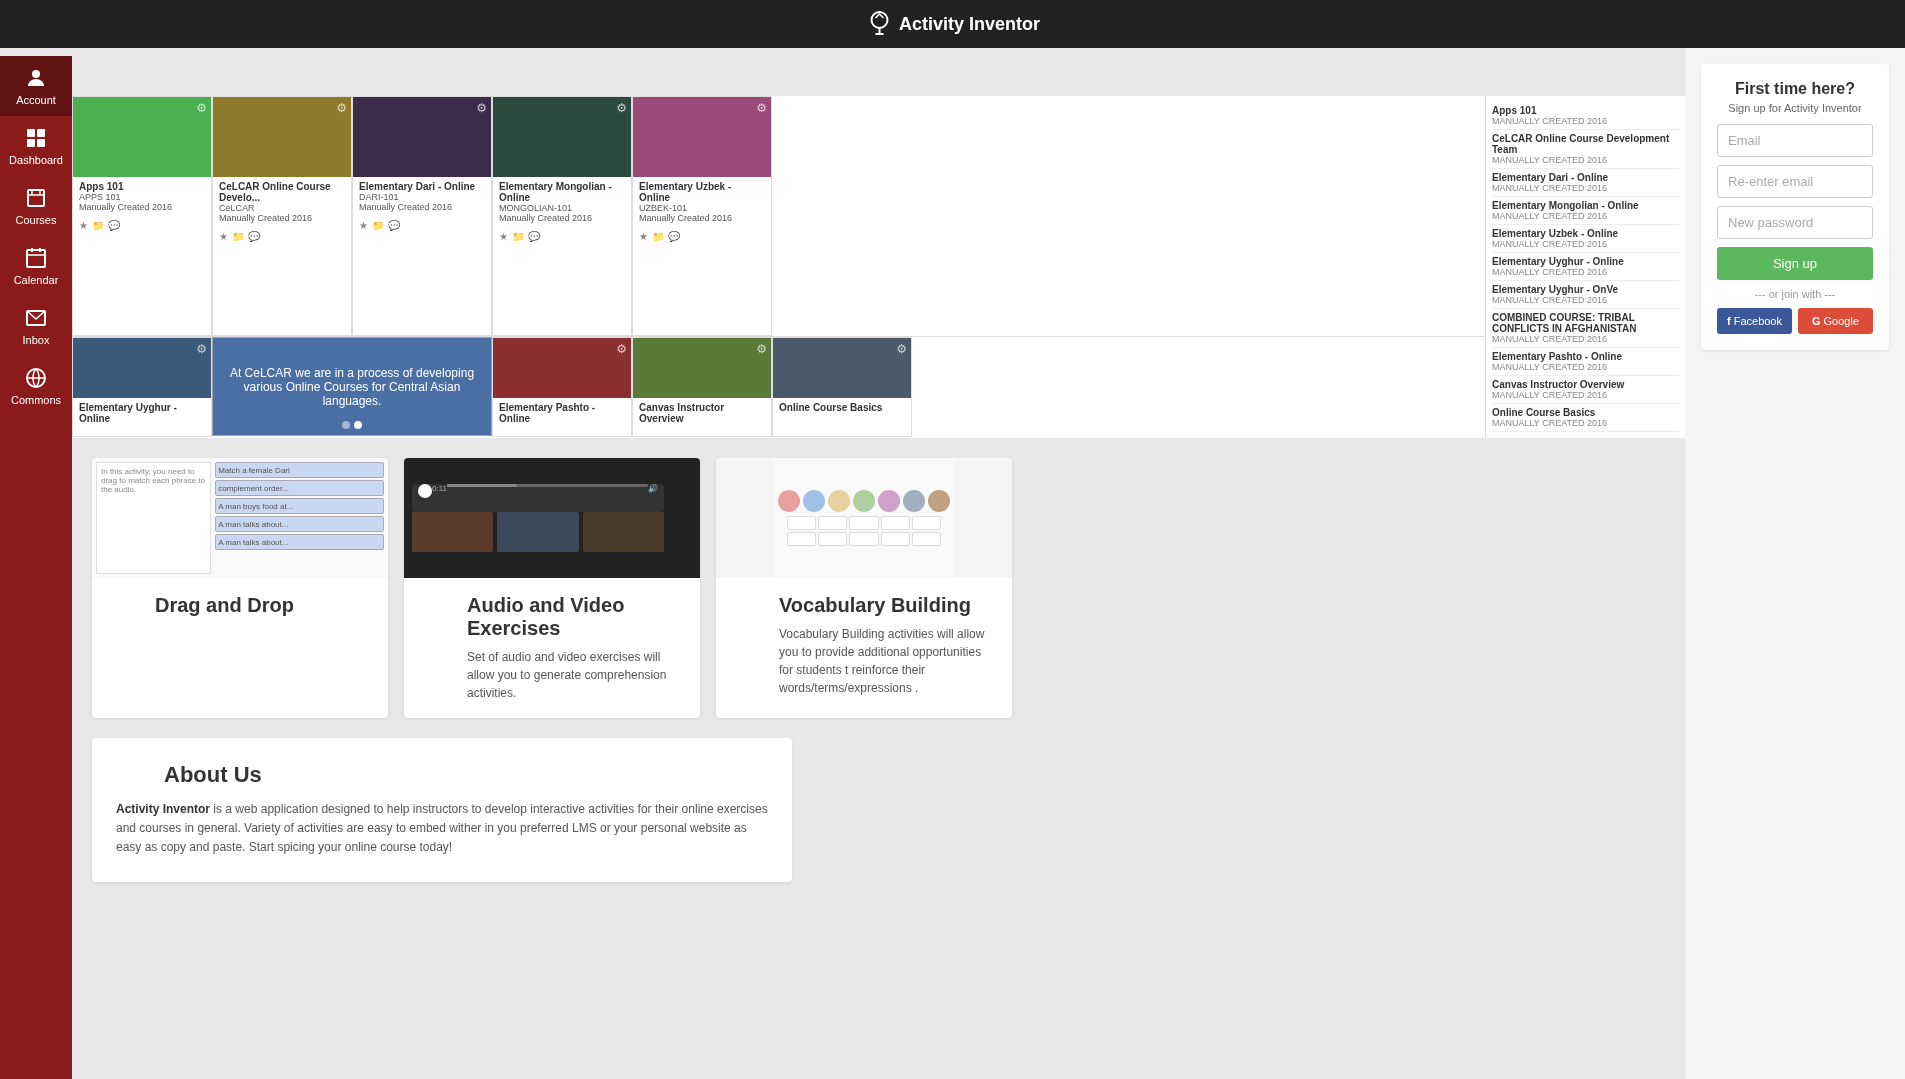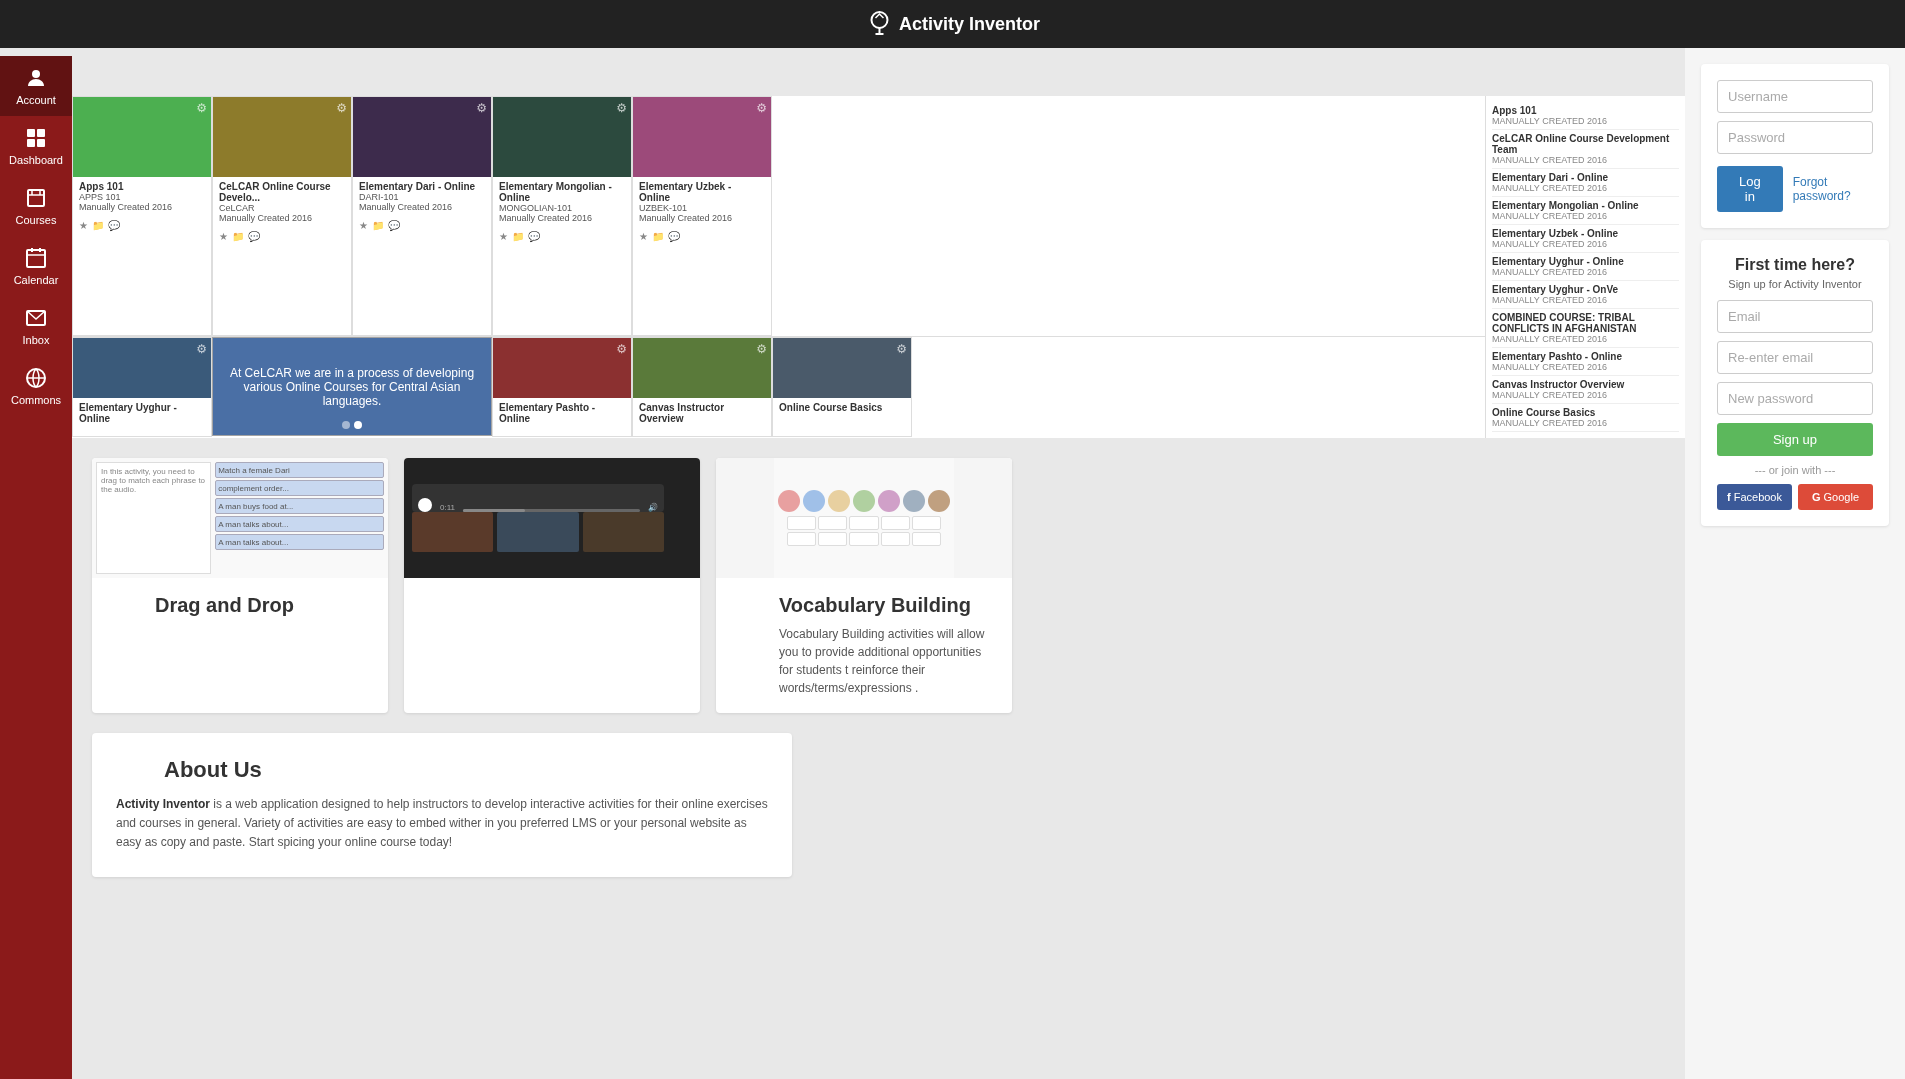--- a/index.html
+++ b/index.html
@@ -371,23 +371,23 @@
       padding-left: 2px;
       display: flex;
       align-items: center;
     }
     .audio-player-bar {
       background: #333;
       border-radius: 4px;
       width: 90%;
       height: 28px;
       display: flex;
-      align-items: flex-end;
+      align-items: flex-start;
       padding: 0 6px;
-      gap: 8px;
+      gap: 0;
       color: white;
       font-size: 9px;
     }
     .play-btn {
       width: 14px;
       height: 14px;
       background: white;
       border-radius: 50%;
       display: flex;
       align-items: center;
@@ -730,20 +730,24 @@
               </div>
               <div style="font-size:8px; color:#aaa;">🔊</div>
             </div>
             <div class="audio-images">
               <div class="audio-img" style="background:#5a3a2a;"></div>
               <div class="audio-img" style="background:#3a4a5a;"></div>
               <div class="audio-img" style="background:#4a3a2a;"></div>
             </div>
           </div>
         </div>
+        <div class="feature-body">
+          <div class="feature-title">Audio and Video Exercises</div>
+          <div class="feature-desc">Set of audio and video exercises will allow you to generate comprehension activities.</div>
+        </div>
       </div>
 
       <div class="feature-card">
         <div class="feature-preview">
           <div class="vocab-preview">
             <div class="vocab-faces">
               <div class="face f1"></div>
               <div class="face f2"></div>
               <div class="face f3"></div>
               <div class="face f4"></div>
@@ -777,28 +781,20 @@
       <div class="about-text">
         <strong>Activity Inventor</strong><span> is a web application designed to help instructors to develop interactive activities for their online exercises and courses in general. Variety of activities are easy to embed wither in you preferred LMS or your personal website as easy as copy and paste. Start spicing your online course today!</span>
       </div>
     </div>
 
   </div>
 </div>
 
 <div class="right-panel">
 
-  <div class="login-box">
-    <input class="form-input" type="text" placeholder="Username" style="">
-    <input class="form-input" type="password" placeholder="Password" style="">
-    <div class="login-actions">
-      <button class="btn-login">Log in</button>
-      <a class="forgot-link">Forgot password?</a>
-    </div>
-  </div>
 
   <div class="signup-box">
     <div class="signup-title">First time here?</div>
     <div class="signup-subtitle">Sign up for Activity Inventor</div>
     <input class="form-input" type="email" placeholder="Email" style="">
     <input class="form-input" type="email" placeholder="Re-enter email" style="">
     <input class="form-input" type="password" placeholder="New password" style="">
     <button class="btn-signup">Sign up</button>
     <div class="or-join">--- or join with ---</div>
     <div class="social-btns">

